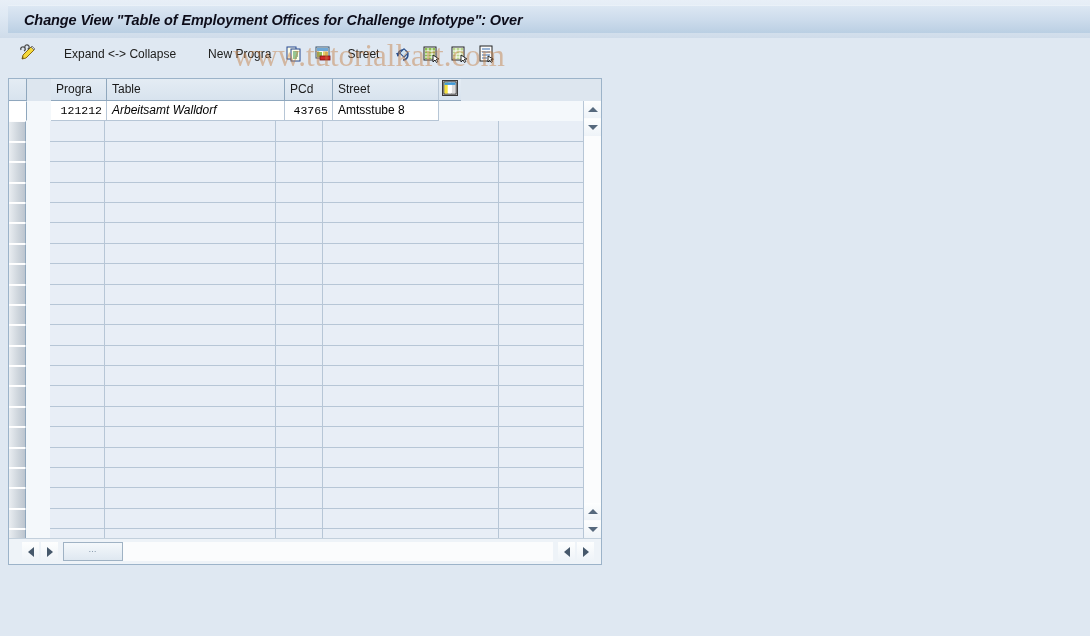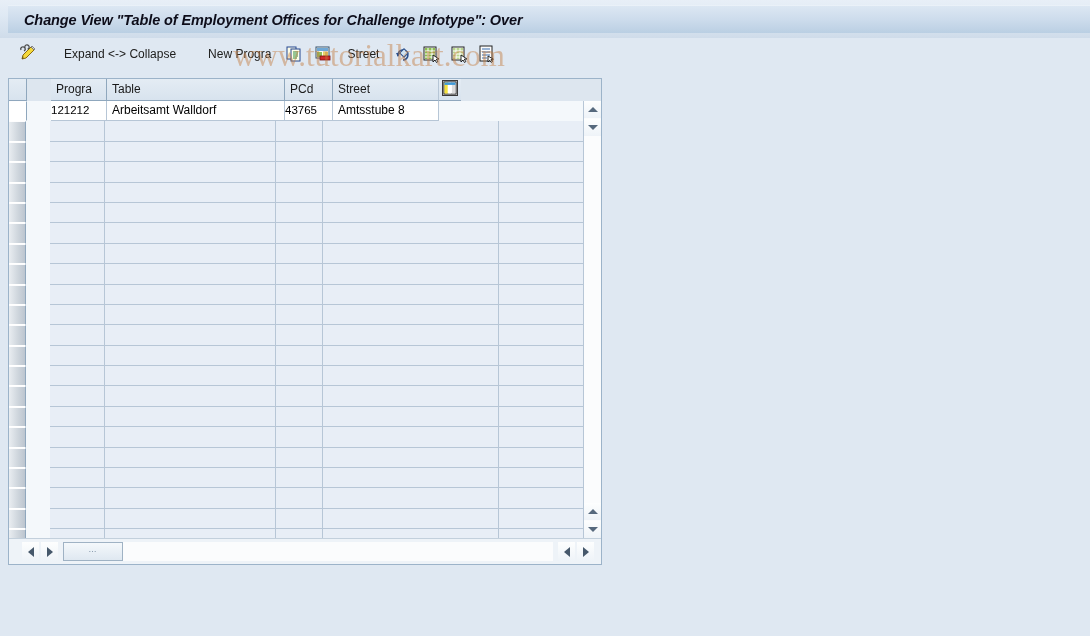--- a/index.html
+++ b/index.html
@@ -173,27 +173,29 @@
   }
   .cell.sel {
     width: 18px;
     padding: 0;
     background: linear-gradient(to right, #e9edf1 0%, #cfd6dd 55%, #bcc5cf 100%);
     border-right: 1px solid #8fa7bd;
     border-bottom: 1px solid #ffffff;
     border-top: 1px solid #fdfdfe;
   }
   .cell.num {
+    text-align: right;
     padding-right: 4px;
     padding-left: 0;
-    font-family: Liberation Sans, sans-serif;
+    font-family: Liberation Mono, monospace;
     font-size: 11.5px;
   }
   .cell.hl {
     background: #b9cade;
+    font-style: italic;
   }
   .c-prog { width: 56px; margin-left: 24px; }
   .c-name { width: 178px; }
   .c-pcd  { width: 48px; }
   .c-city { width: 182px; }
   .c-street { width: 106px; border-right: 1px solid #b7c6d6; }
 
   
   #vscroll {
     position: absolute;

